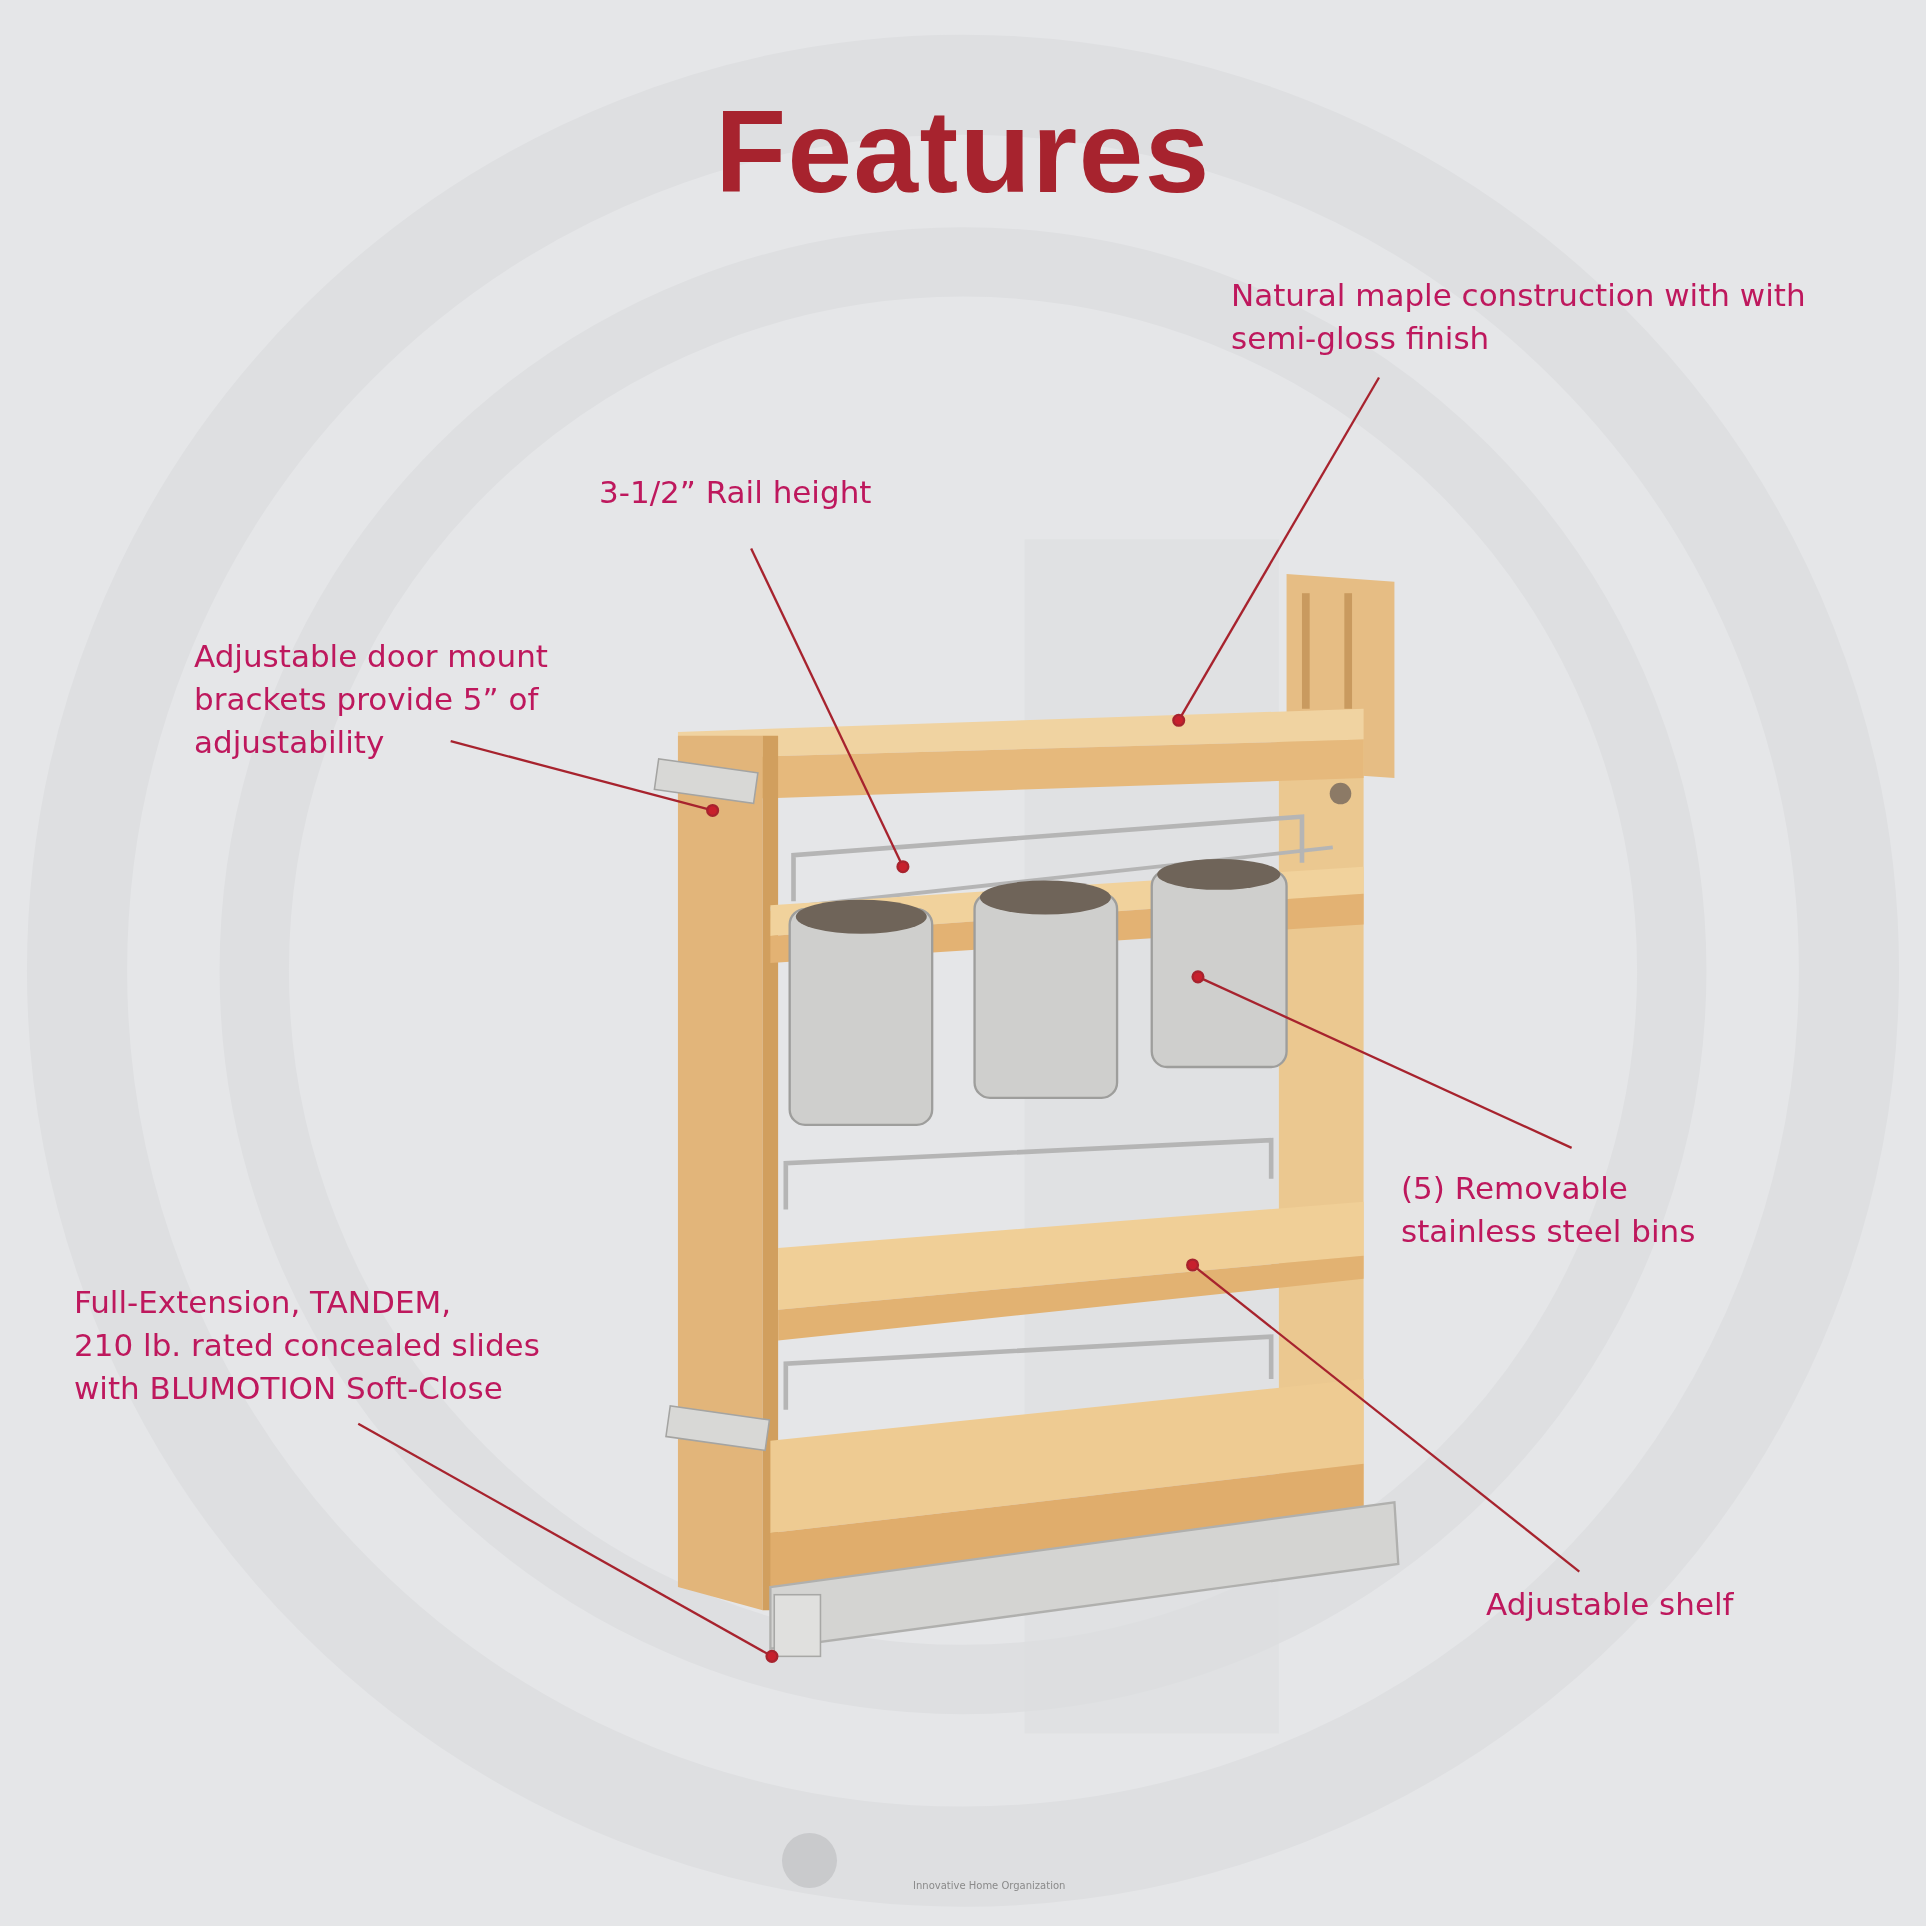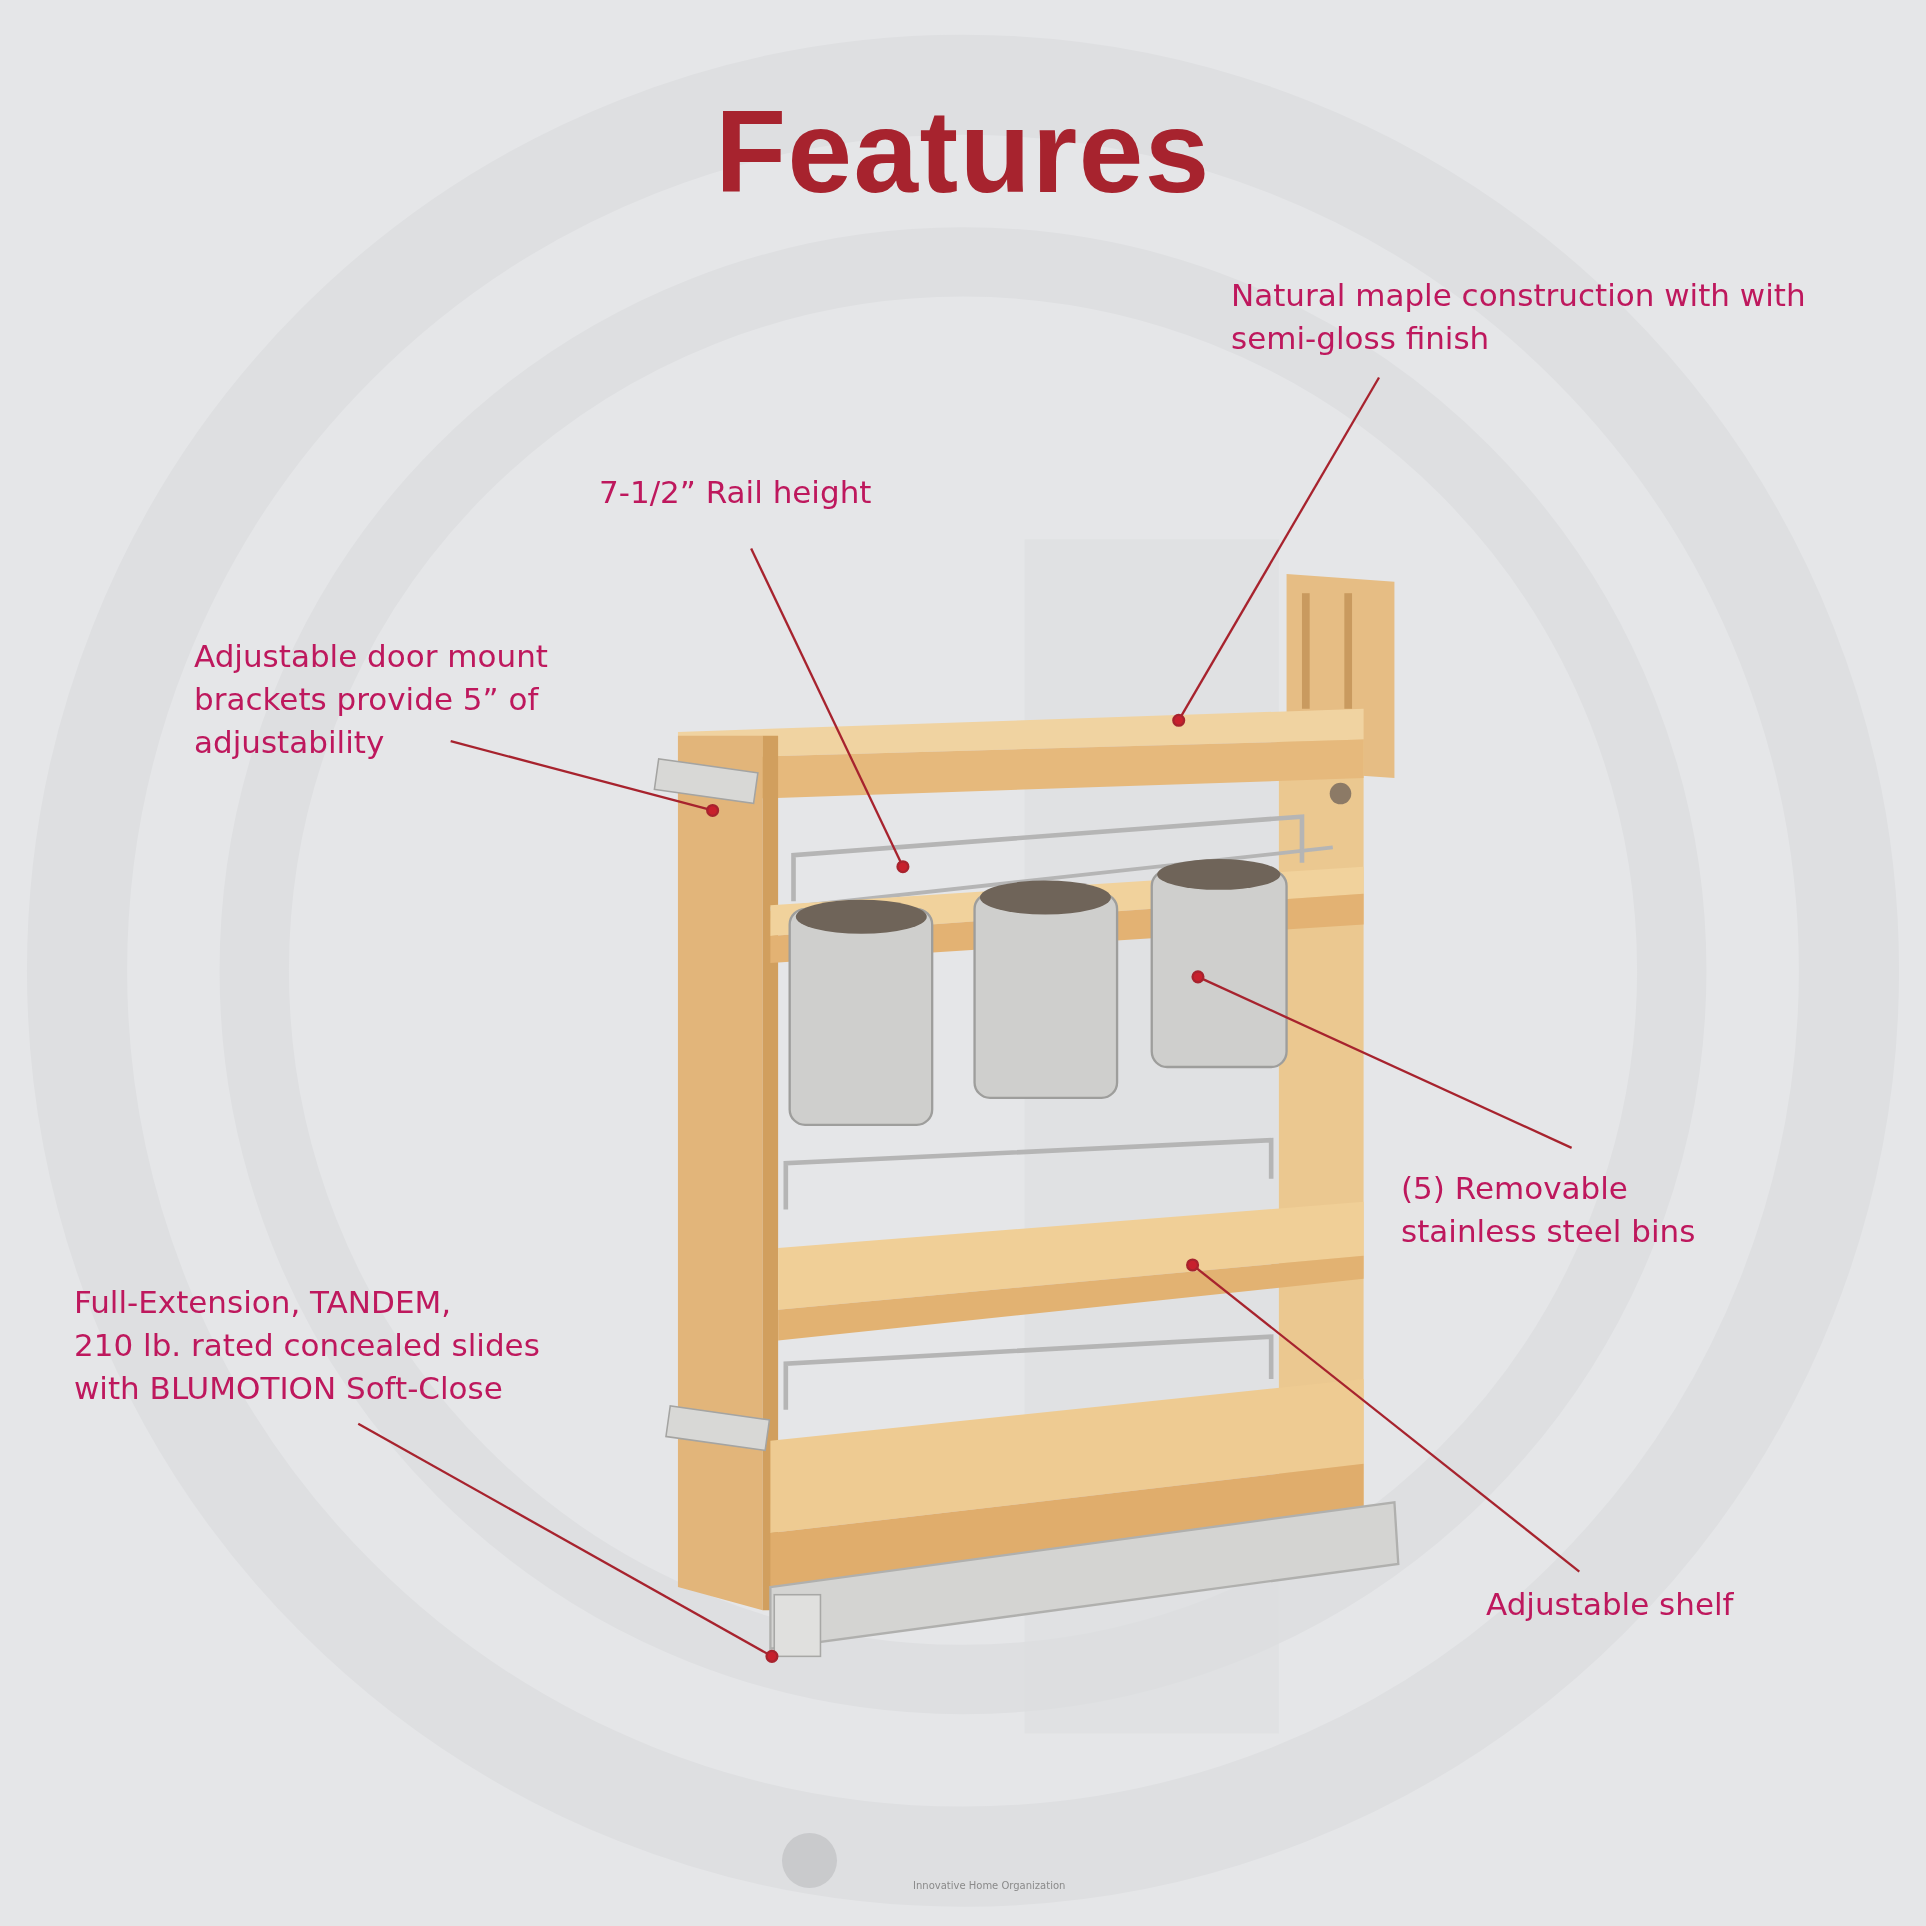--- a/index.html
+++ b/index.html
@@ -89,21 +89,21 @@
       <circle cx="1555" cy="1268" r="7"></circle>
     <line x1="465" y1="1848" x2="1002" y2="2150"></line>
       <circle cx="1002" cy="2150" r="7"></circle>
     <line x1="2050" y1="2040" x2="1548" y2="1642"></line>
       <circle cx="1548" cy="1642" r="7"></circle>
   </g>
 </svg>
 
 <div class="label" style="left:1231px; top:274px;">Natural maple construction with with
 semi-gloss finish</div>
-<div class="label" style="left:599px; top:471px;">7-1/2” Rail height</div>
+<div class="label" style="left:599px; top:471px;">3-1/2” Rail height</div>
 <div class="label" style="left:194px; top:619px;margin-top:16px;">Adjustable door mount
 brackets provide 5” of
 adjustability</div>
 <div class="label" style="left:1401px; top:1167px;">(5) Removable
 stainless steel bins</div>
 <div class="label" style="left:74px; top:1281px;">Full-Extension, TANDEM,
 210 lb. rated concealed slides
 with BLUMOTION Soft-Close</div>
 <div class="label" style="left:1438px; top:1583px;margin-left:48px;">Adjustable shelf</div>
 

